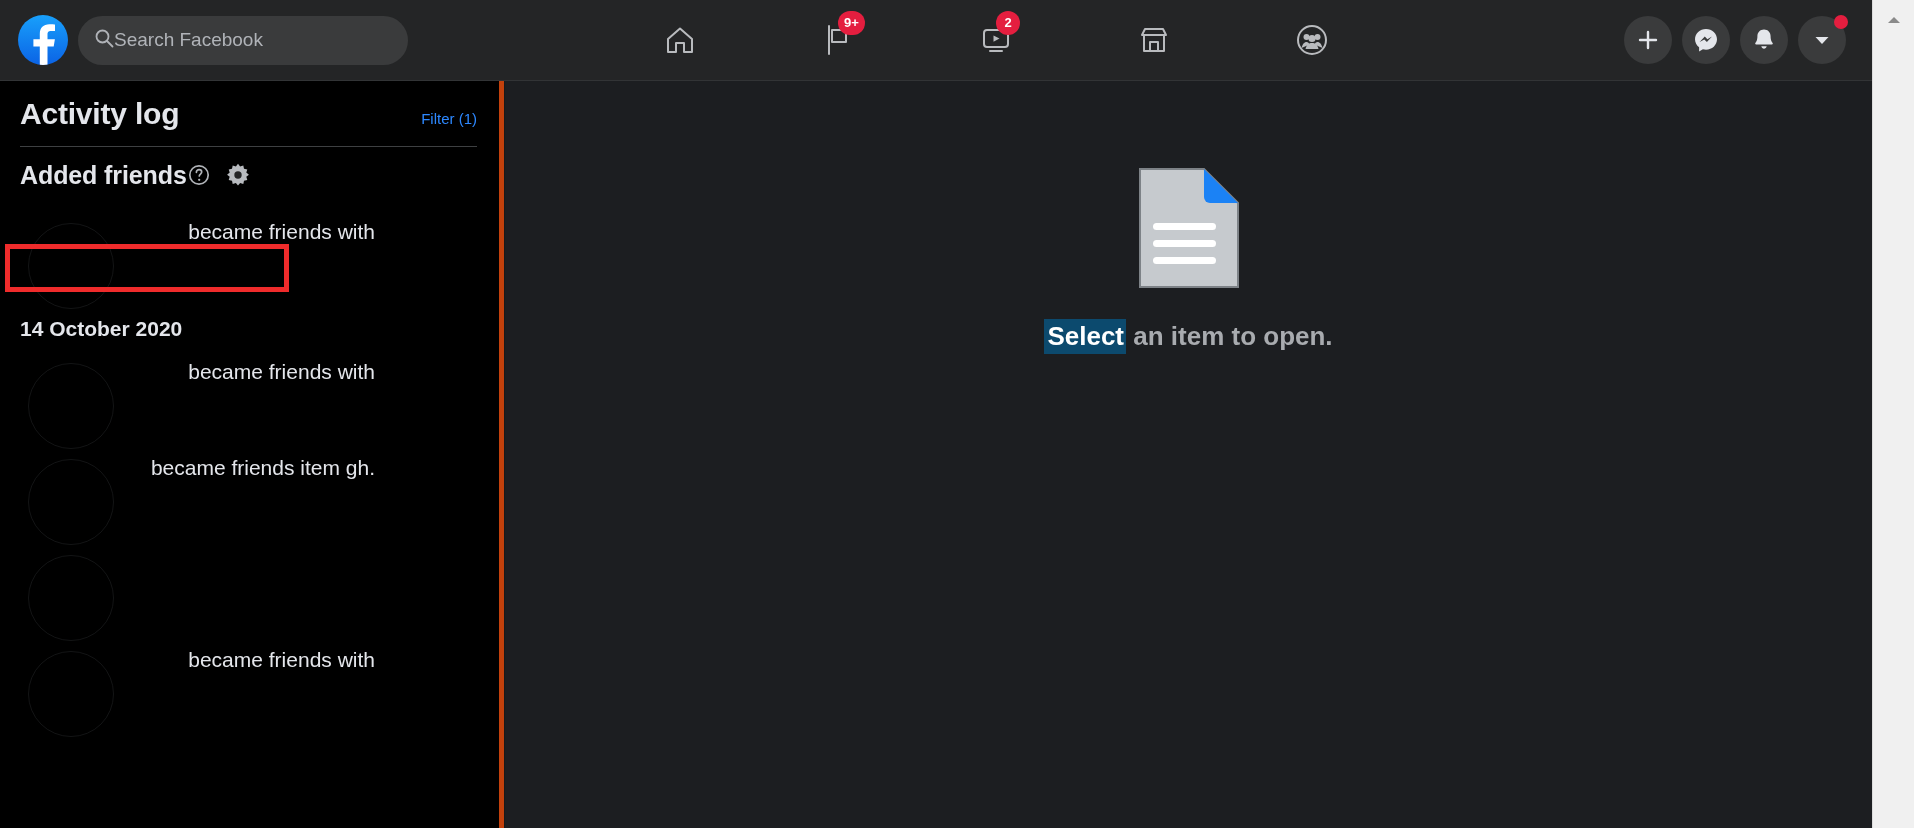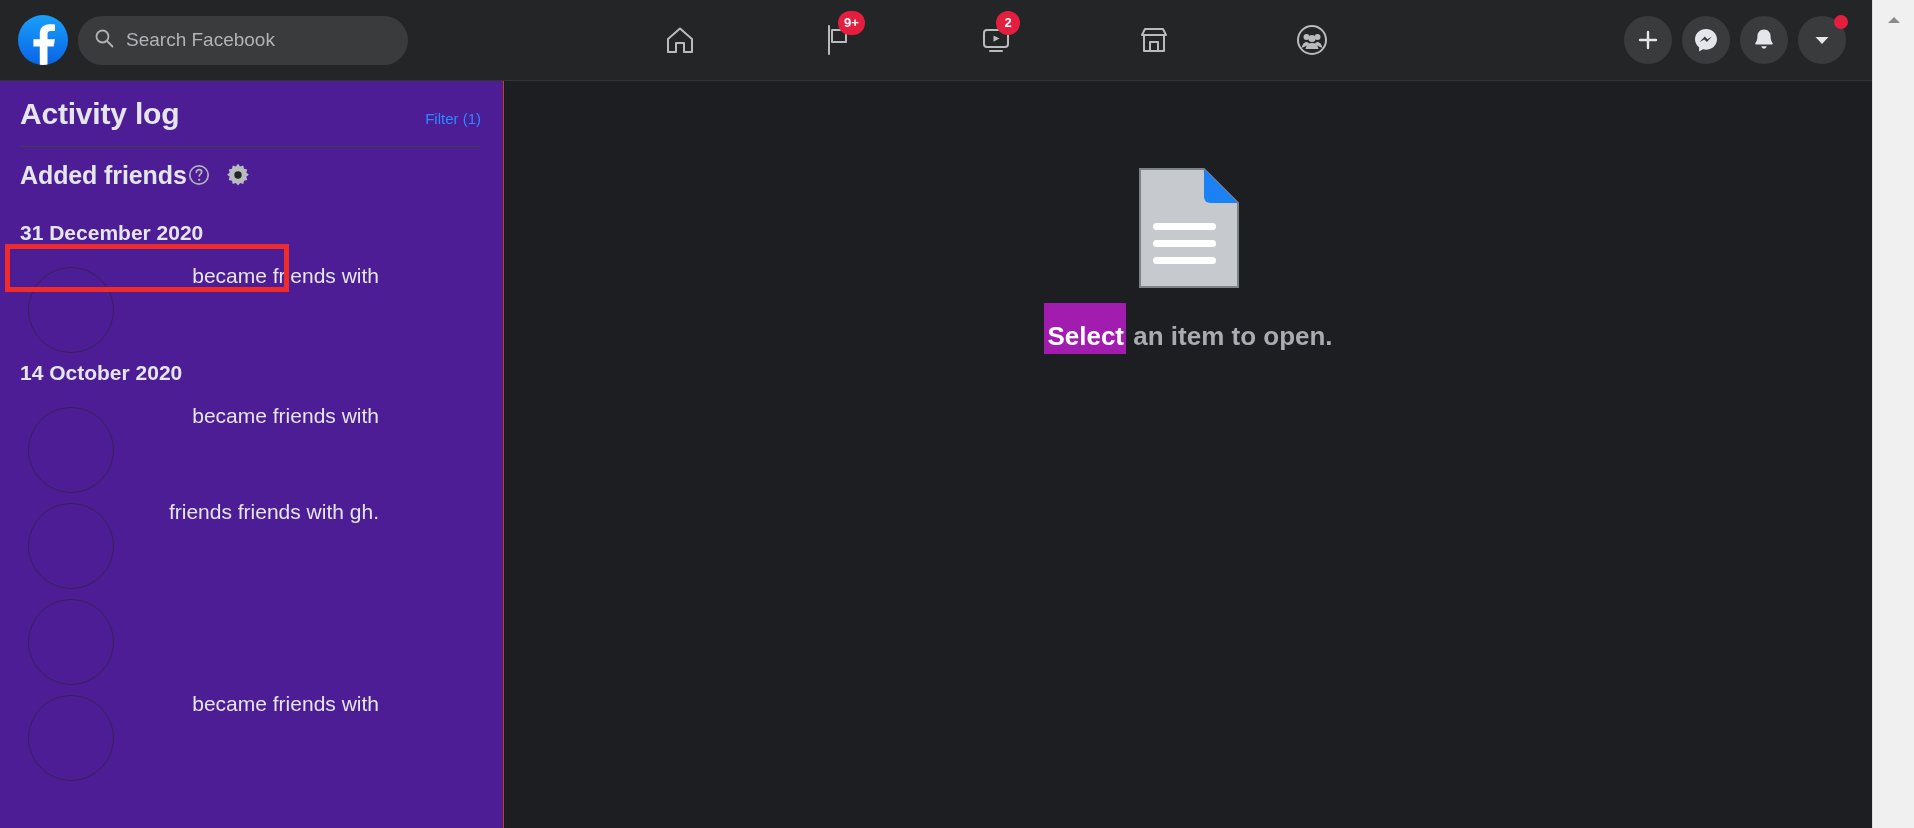--- a/index.html
+++ b/index.html
@@ -53,21 +53,21 @@
   .fb-logo svg { position: absolute; top: 0; left: 0; }
 
   .search-pill {
     width: 330px;
     height: 49px;
     border-radius: 26px;
     background: #3a3b3c;
     display: flex;
     align-items: center;
     padding: 0 16px;
-    gap: 12px;
+    gap: 0;
     cursor: text;
   }
   .search-pill .search-glyph { flex: 0 0 auto; display: block; }
   .search-text {
     font-size: 19px;
     color: #b0b3b8;
     font-family: "Liberation Sans", sans-serif;
     white-space: nowrap;
     user-select: none;
   }
@@ -137,22 +137,22 @@
     border-radius: 50%;
     background: #e41e3f;
   }
 
   
   .sidebar {
     position: absolute;
     top: 81px; left: 0;
     width: 504px;
     height: 747px;
-    background: #4c1d95;
-    border-right: 1px solid #c2410c;
+    background: #000000;
+    border-right: 5px solid #c2410c;
     overflow: hidden;
   }
 
   .sidebar-head {
     display: flex;
     align-items: baseline;
     justify-content: space-between;
     padding: 16px 22px 0 20px;
   }
   .activity-title {
@@ -270,23 +270,23 @@
 
   .empty-text {
     margin-top: 32px;
     font-size: 26px;
     font-weight: bold;
     color: #a8abaf;
     font-family: "Liberation Sans", sans-serif;
     white-space: nowrap;
   }
   .empty-text .sel {
-    background: #a21caf;
+    background: #0c4a6e;
     color: #ffffff;
-    padding: 18px 2px 3px 3px;
+    padding: 2px 2px 3px 3px;
     text-align: center;
   }
 
   
   .scrollbar {
     position: absolute;
     top: 0; right: 0;
     width: 42px;
     height: 828px;
     background: #f0f0f0;
@@ -450,38 +450,37 @@
           </svg>
         </span>
       </div>
     </div>
 
     <div class="annot-box"></div>
 
     <div class="log-list">
 
       <div class="date-group">
-        <div class="date-group-label">31 December 2020</div>
         <div class="log-entry">
           <span class="avatar-ghost"></span>
           <div class="entry-text">became friends with</div>
         </div>
       </div>
 
       <div class="date-group">
         <div class="date-group-label">14 October 2020</div>
 
         <div class="log-entry">
           <span class="avatar-ghost"></span>
           <div class="entry-text">became friends with</div>
         </div>
 
         <div class="log-entry">
           <span class="avatar-ghost"></span>
-          <div class="entry-text">friends friends with
+          <div class="entry-text">became friends item
 gh.</div>
         </div>
 
         <div class="log-entry">
           <span class="avatar-ghost"></span>
         </div>
 
         <div class="log-entry">
           <span class="avatar-ghost"></span>
           <div class="entry-text">became friends with</div>

